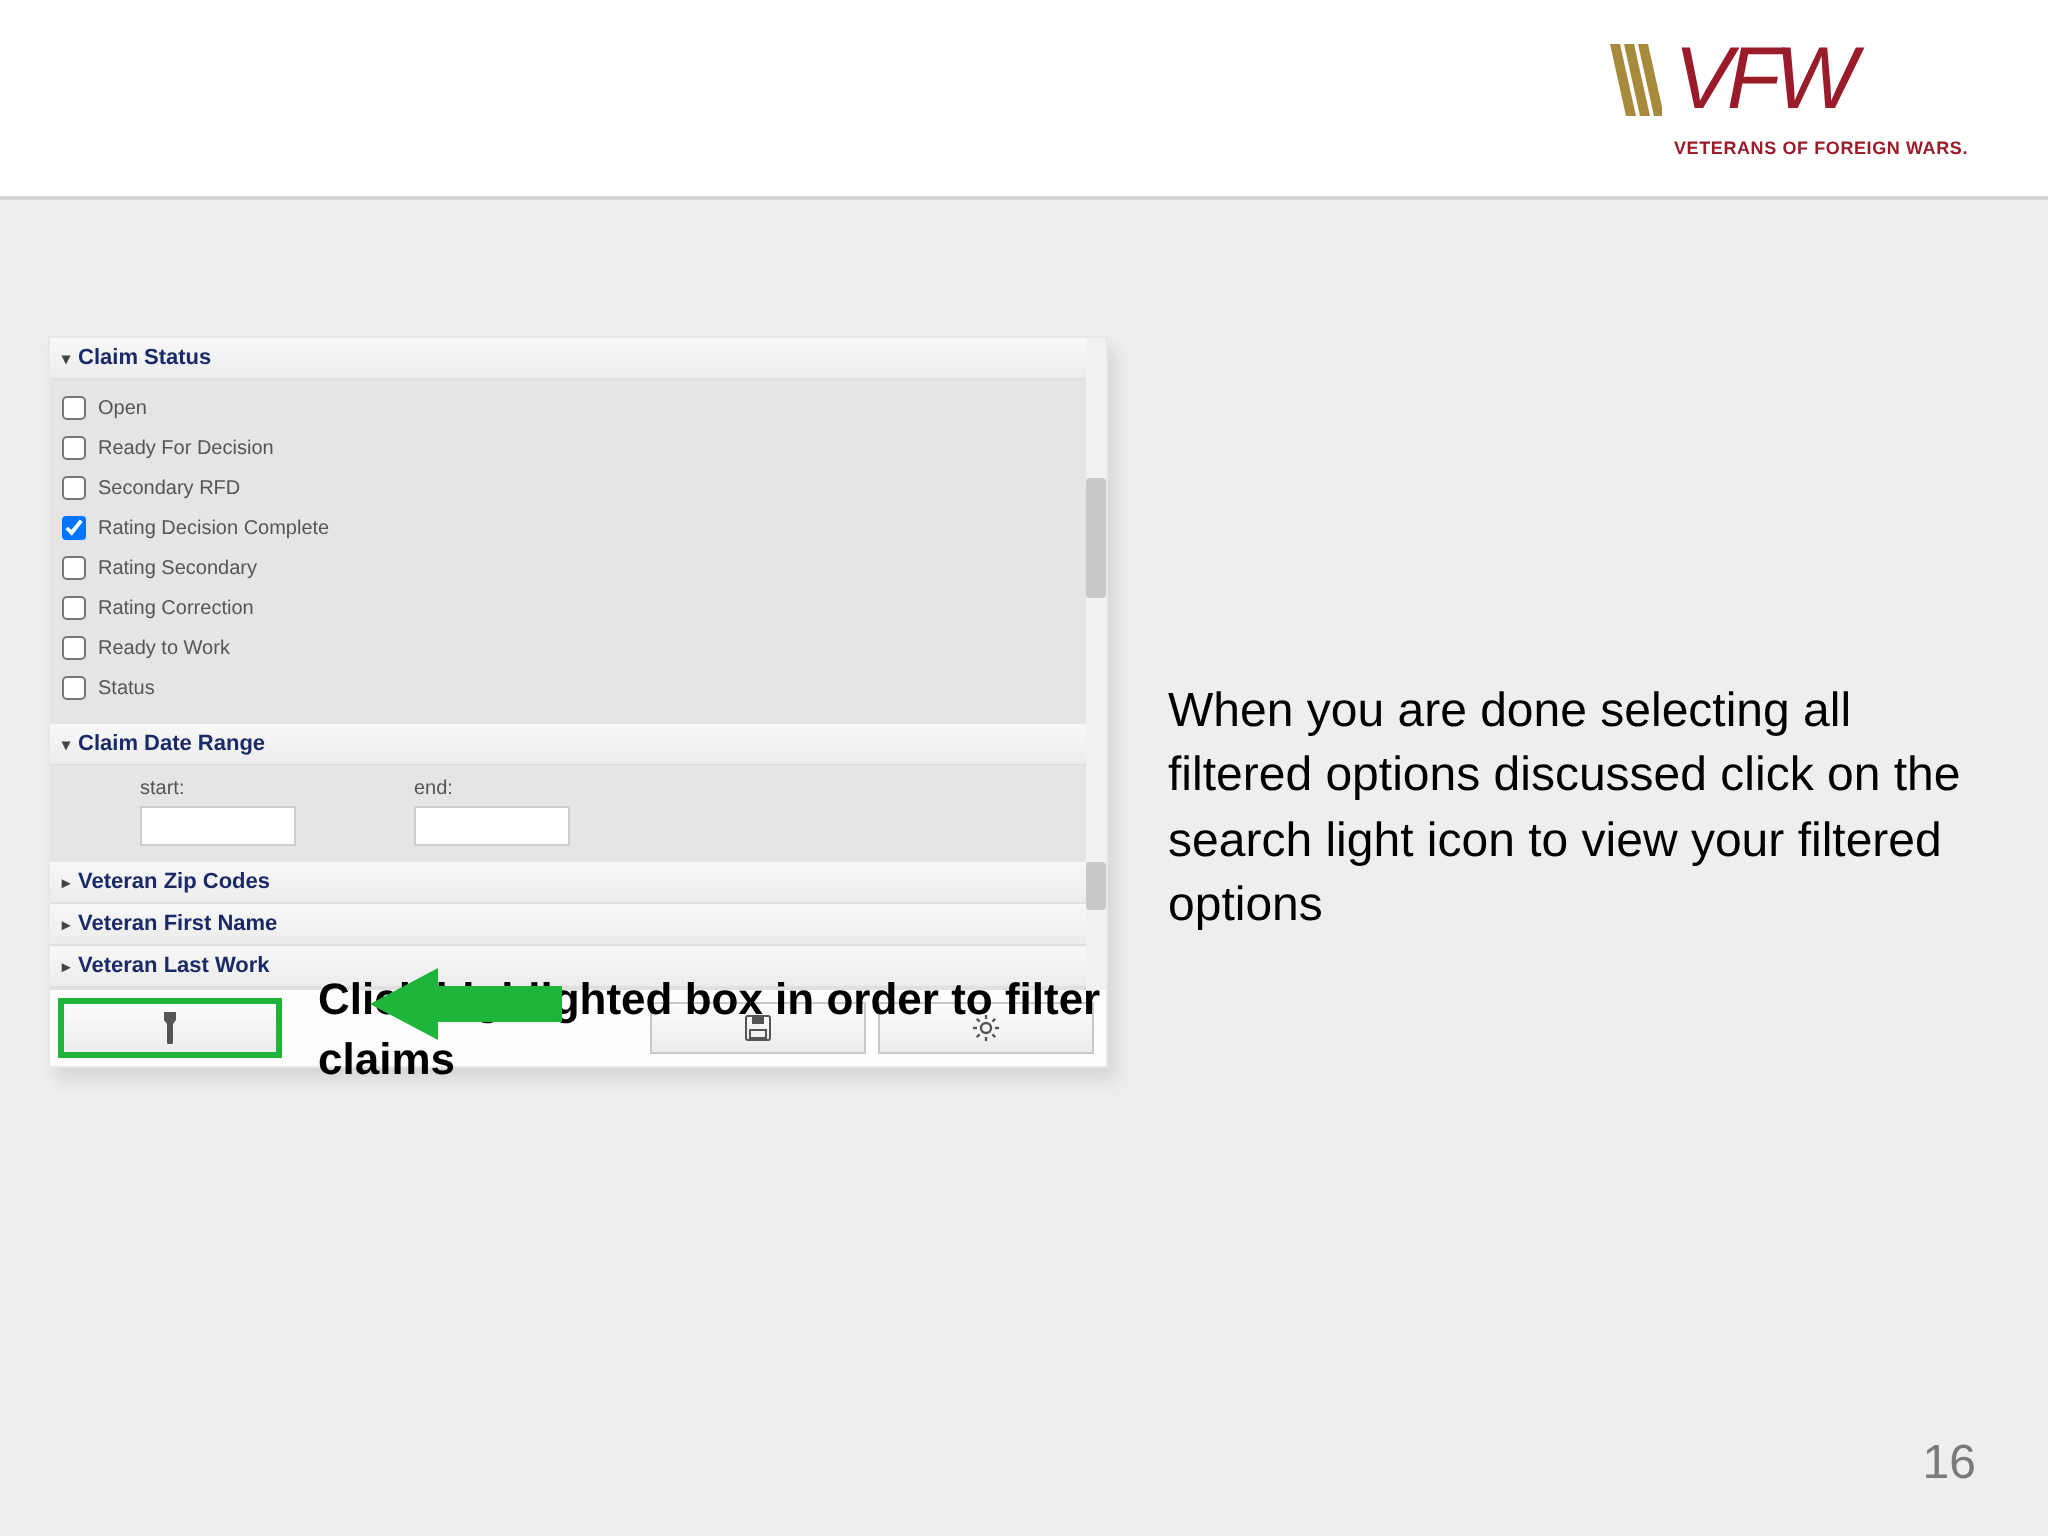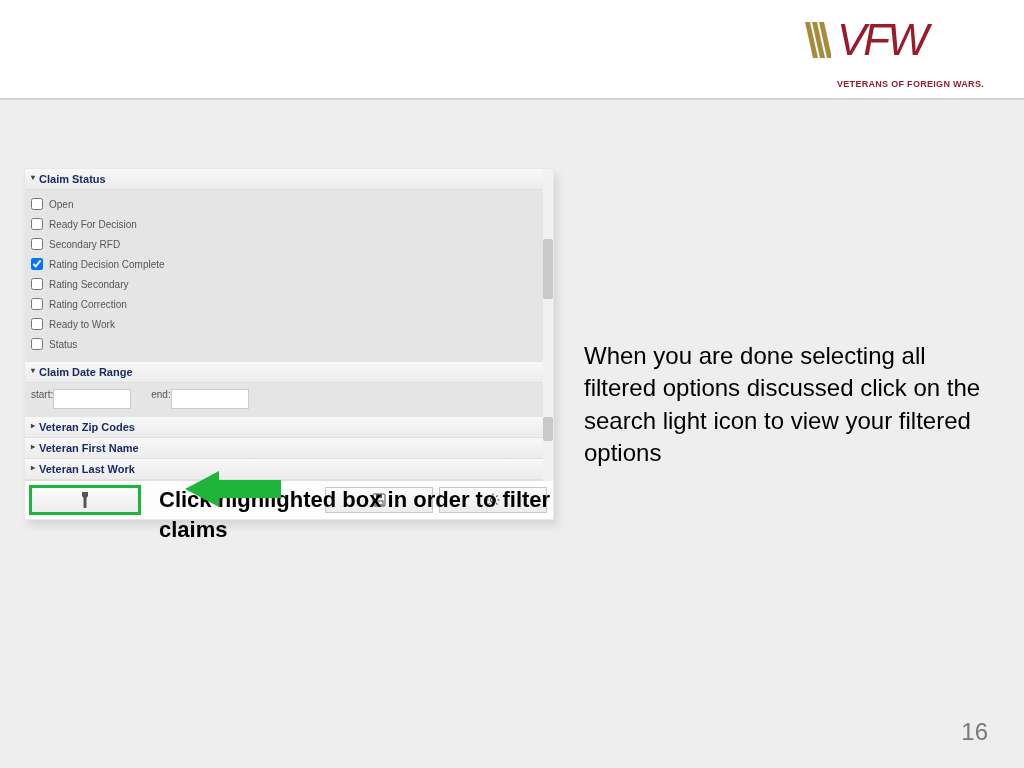--- a/index.html
+++ b/index.html
@@ -31,21 +31,21 @@
     letter-spacing: -3px;
     font-style: italic;
     display:inline-block;
     line-height: 0.8;
   }
   .logo-subtitle {
     font-size: 9px;
     font-weight: 700;
     color: #9a1c2b;
     letter-spacing: 0.3px;
-    margin-top: 20px;
+    margin-top: 10px;
   }
   .content {
     background: #eeeeee;
     height: 668px;
     position: relative;
   }
   .screenshot-panel {
     position: absolute;
     left: 24px;
     top: 68px;
@@ -55,20 +55,21 @@
     box-shadow: 4px 6px 8px rgba(0,0,0,0.1);
   }
   .section-header {
     background: linear-gradient(#f8f8f8,#ececec);
     border-bottom: 1px solid #e0e0e0;
     padding: 4px 6px;
     font-size: 11px;
     font-weight: 700;
     color: #1a2a66;
     display: flex;
+    align-items: center;
   }
   .section-header.collapsed::before {
     content: "▸";
     font-size: 8px;
     color: #444;
     margin-right: 4px;
   }
   .section-header.expanded::before {
     content: "▾";
     font-size: 8px;
@@ -80,21 +81,21 @@
     display: flex;
     align-items: center;
     padding: 4px 0;
     font-size: 10px;
     color: #555;
   }
   .cb-row input[type=checkbox] {
     width: 12px; height: 12px; margin-right: 6px;
   }
   .date-row { display:flex; gap:20px; padding-top:2px;}
-  .date-col { display:flex; flex-direction:row; }
+  .date-col { display:flex; flex-direction:column;margin-left:39px; }
   .date-label { font-size:10px; color:#555; margin-bottom:3px; }
   .date-input {
     width: 78px; height: 20px;
     border: 1px solid #ccc;
     font-size: 10px;
     padding: 1px 3px;
   }
   .scroll-track {
     position:absolute; right:0; top:0; bottom:38px;
     width:10px; background:#f1f1f1;

